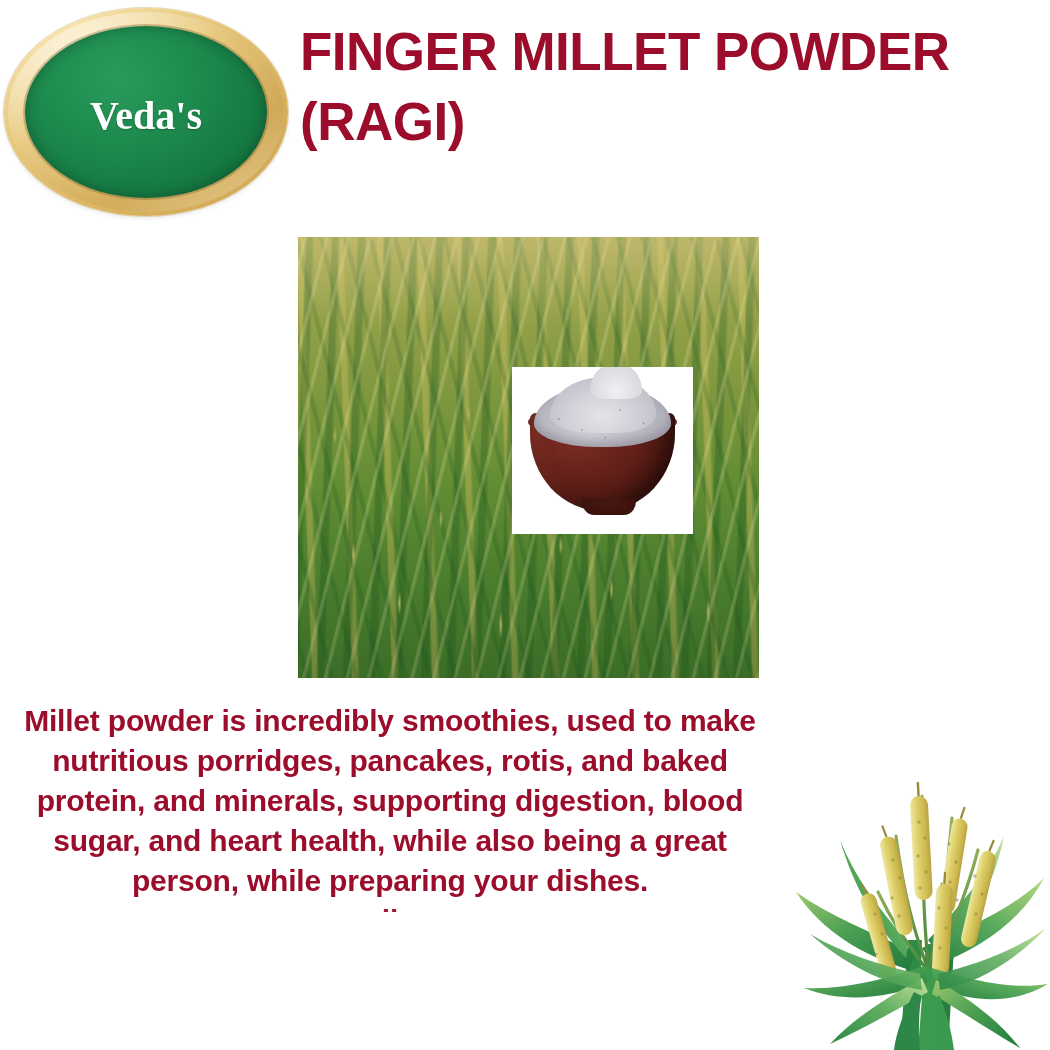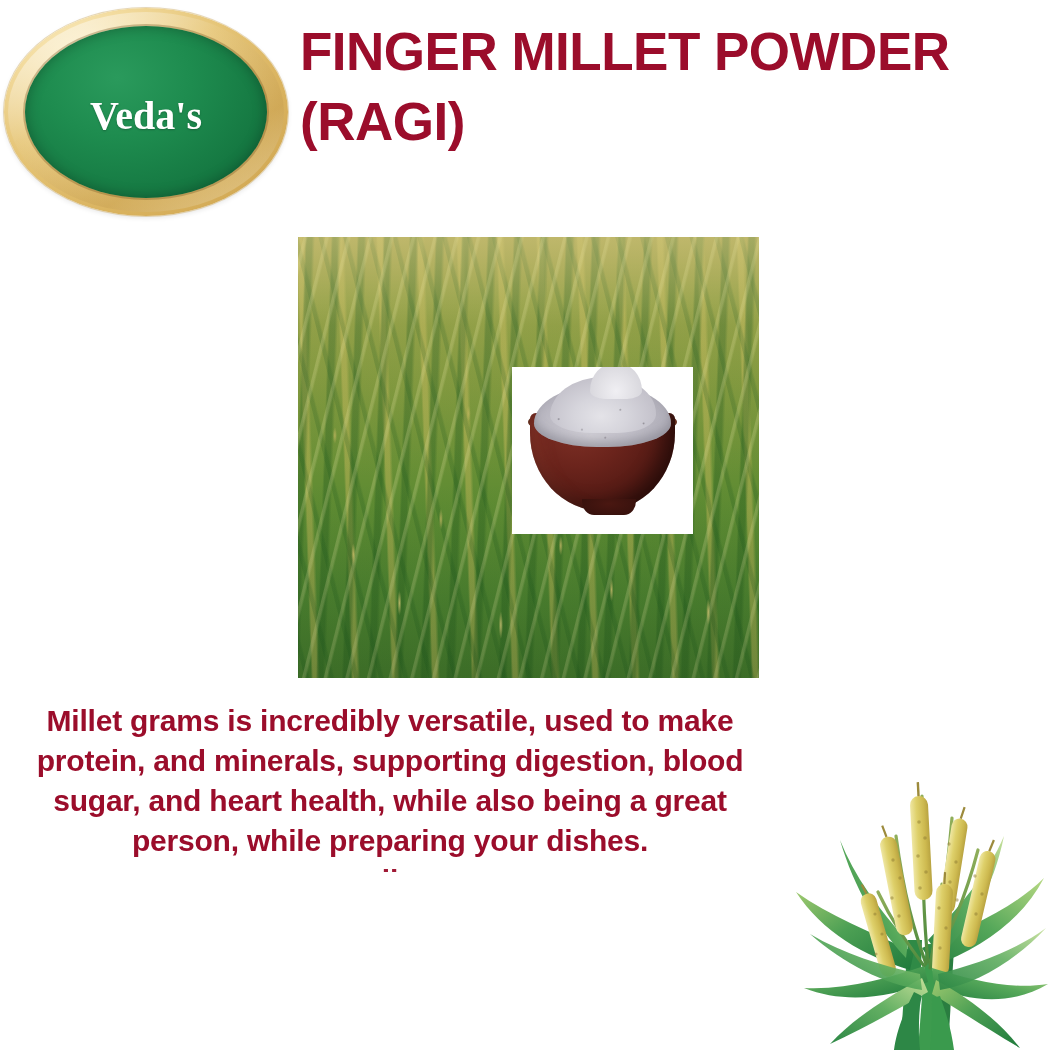--- a/index.html
+++ b/index.html
@@ -321,21 +321,22 @@
           <div class="flour-mound">
             <div class="flour-peak"></div>
           </div>
           <div class="flour-speck"></div>
         </div>
       </div>
     </div>
   </div>
 
   <div class="body-copy">
-    <div>Millet grams is incredibly versatile, used to make</div>
+    <div>Millet powder is incredibly smoothies, used to make</div>
+    <div>nutritious porridges, pancakes, rotis, and baked</div>
     <div>protein, and minerals, supporting digestion, blood</div>
     <div>sugar, and heart health, while also being a great</div>
     <div>person, while preparing your dishes.</div>
     <div class="clipped">ii</div>
   </div>
 
   <div class="plant">
     <svg viewBox="0 0 268 298" width="268" height="298" xmlns="http://www.w3.org/2000/svg">
       <defs>
         <linearGradient id="leafA" x1="0" y1="0" x2="1" y2="1">

